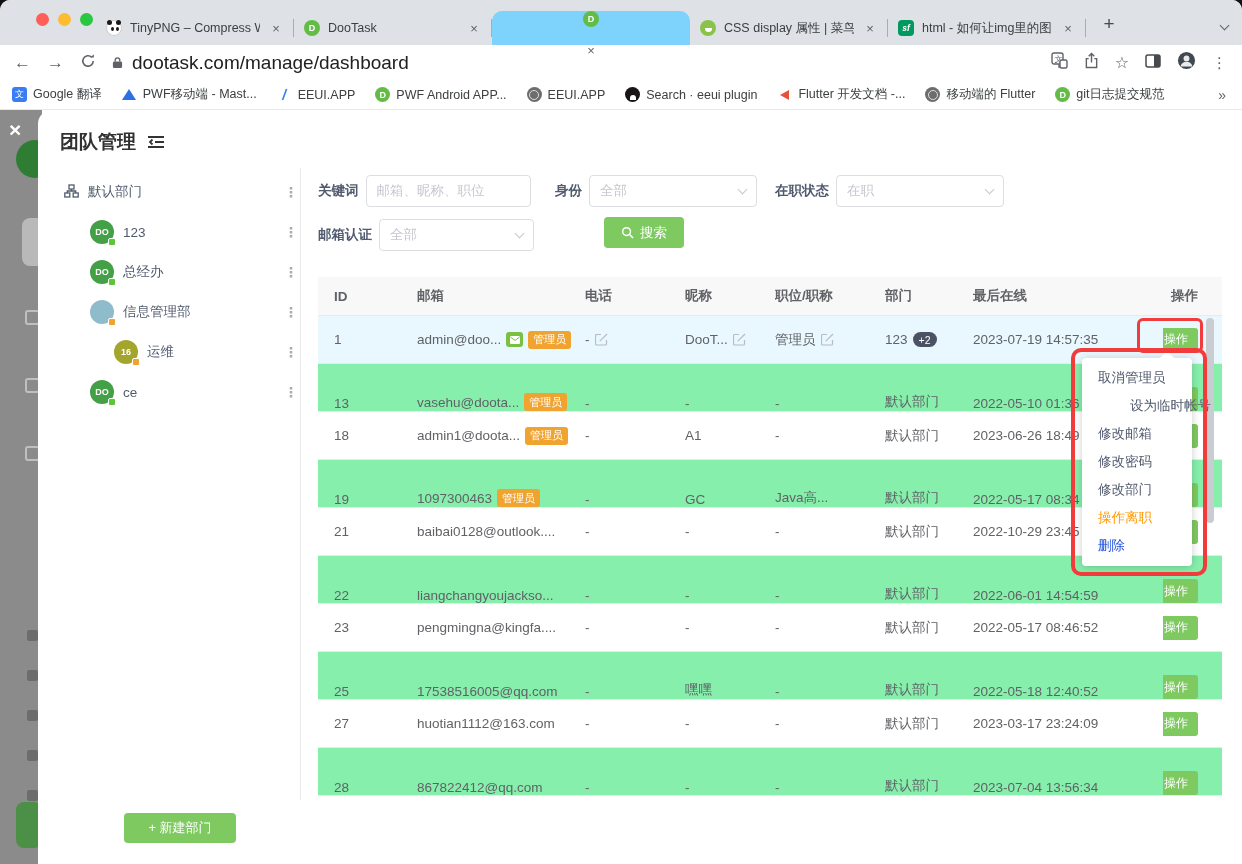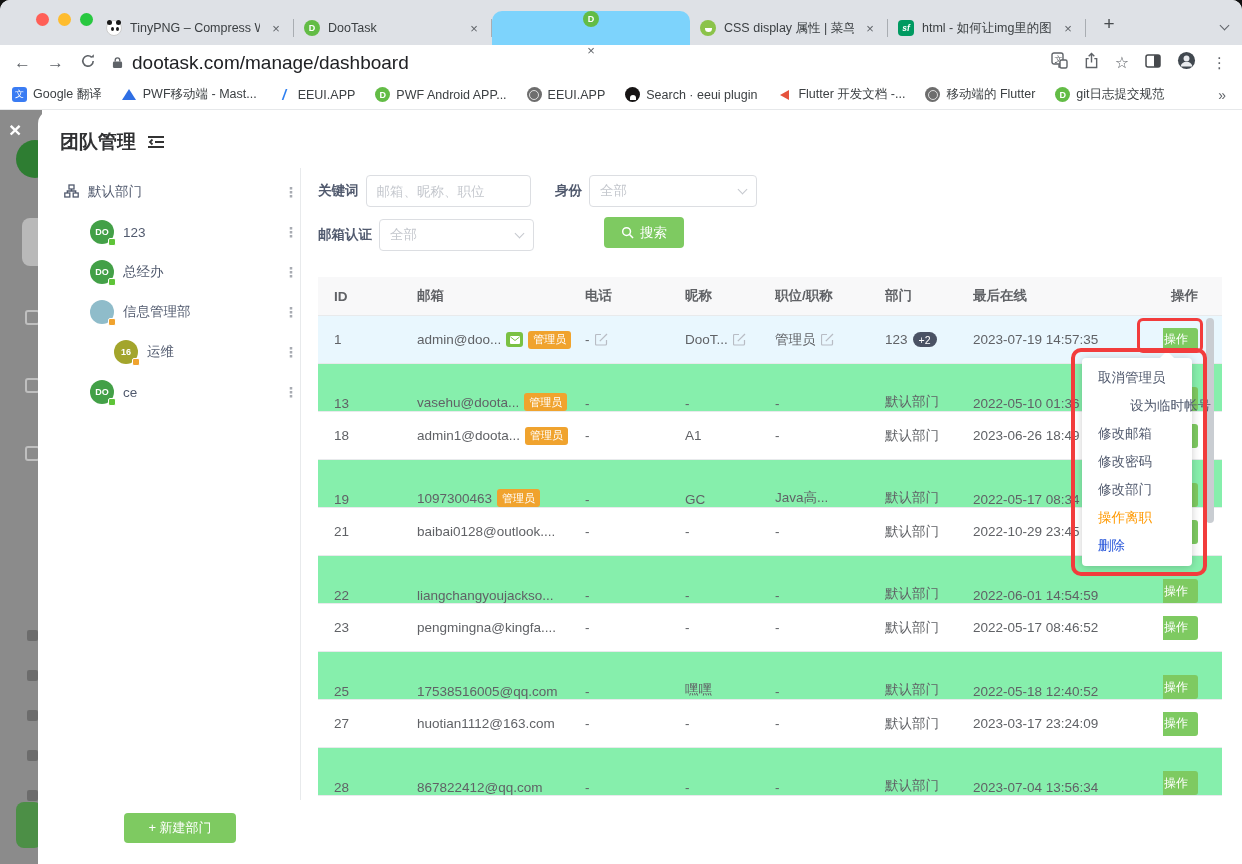--- a/index.html
+++ b/index.html
@@ -75,21 +75,21 @@
 .treerow.lvl0{padding-left:6px}.treerow.lvl1{padding-left:32px}.treerow.lvl2{padding-left:56px}
 .avatar { width:24px; height:24px; border-radius:50%; color:#fff; font-size:9px; font-weight:bold; display:inline-flex; align-items:center; justify-content:center; position:relative; flex:none; }
 .avbadge { position:absolute; right:-2px; bottom:-2px; width:8px; height:8px; border-radius:2px; border:1.5px solid #fff; }
 .treedots { margin-left:auto; color:#a8abb2; font-size:14px; font-weight:bold; padding-right:2px; }
 .newdept { position:absolute; left:86px; top:703px; width:112px; height:30px; background:#7eca61; color:#fff; border:none; border-radius:4px; font-size:13px; font-family:inherit; }
 
 
 .main { position:absolute; left:280px; top:58px; width:904px; height:690px; }
 .fg { position:absolute; display:flex; align-items:center; gap:7px; height:32px; }
 .flabel { font-size:13.5px; font-weight:bold; color:#515a6e; white-space:nowrap; }
-.finput { height:32px; border:1px solid #dcdee2; border-radius:4px; font-size:13.5px; padding:0 10px; color:#15803d; outline:none; font-family:Liberation Sans, sans-serif; }
+.finput { height:32px; border:1px solid #dcdee2; border-radius:4px; font-size:13.5px; padding:0 10px; color:#15803d; outline:none; font-family:Liberation Serif, serif; }
 .finput::placeholder { color:#c5c8ce; }
 .selbox { height:32px; border:1px solid #dcdee2; border-radius:4px; font-size:13.5px; color:#c5c8ce; display:flex; align-items:center; justify-content:space-between; padding:0 10px; background:#fff; }
 .cv { display:inline-block; width:7px; height:7px; border-right:1.4px solid currentColor; border-bottom:1.4px solid currentColor; }
 .cv.down{transform:rotate(45deg);margin-top:-4px}
 .searchbtn { position:absolute; left:250px; top:49px; width:80px; height:31px; background:#7eca61; border:none; border-radius:4px; color:#fff; font-size:13.5px; display:flex; align-items:center; justify-content:center; gap:6px; font-family:inherit;margin-left:36px; }
 
 
 .tablebox { position:absolute; left:0; top:109px; width:904px; }
 .thead { display:flex; align-items:center; height:39px; background:#f8f8f9; border-bottom:1px solid #e8eaec; font-size:13.5px; font-weight:bold; color:#606266; }
 .trow { display:flex; align-items:center; height:48px; border-bottom:1px solid #e8eaec; font-size:13.5px; color:#606266; background:#fff; }
@@ -310,20 +310,27 @@
           <span class="flabel">关键词</span>
           <input class="finput" style="width: 165px;" placeholder="邮箱、昵称、职位">
         </div>
         <div class="fg" style="left:237px;top:7px">
           <span class="flabel">身份</span>
           <span class="selbox" style="width:168px">
               <span>全部</span>
               <i class="cv down"></i>
             </span>
         </div>
+        <div class="fg" style="left:457px;top:7px">
+          <span class="flabel">在职状态</span>
+          <span class="selbox" style="width:168px">
+              <span>在职</span>
+              <i class="cv down"></i>
+            </span>
+        </div>
         <div class="fg" style="left:0;top:51px">
           <span class="flabel">邮箱认证</span>
           <span class="selbox" style="width:155px">
               <span>全部</span>
               <i class="cv down"></i>
             </span>
         </div>
         <button class="searchbtn">
           <svg width="13" height="13" viewBox="0 0 14 14">
               <circle cx="6" cy="6" r="4.2" fill="none" stroke="#fff" stroke-width="1.6"></circle>

